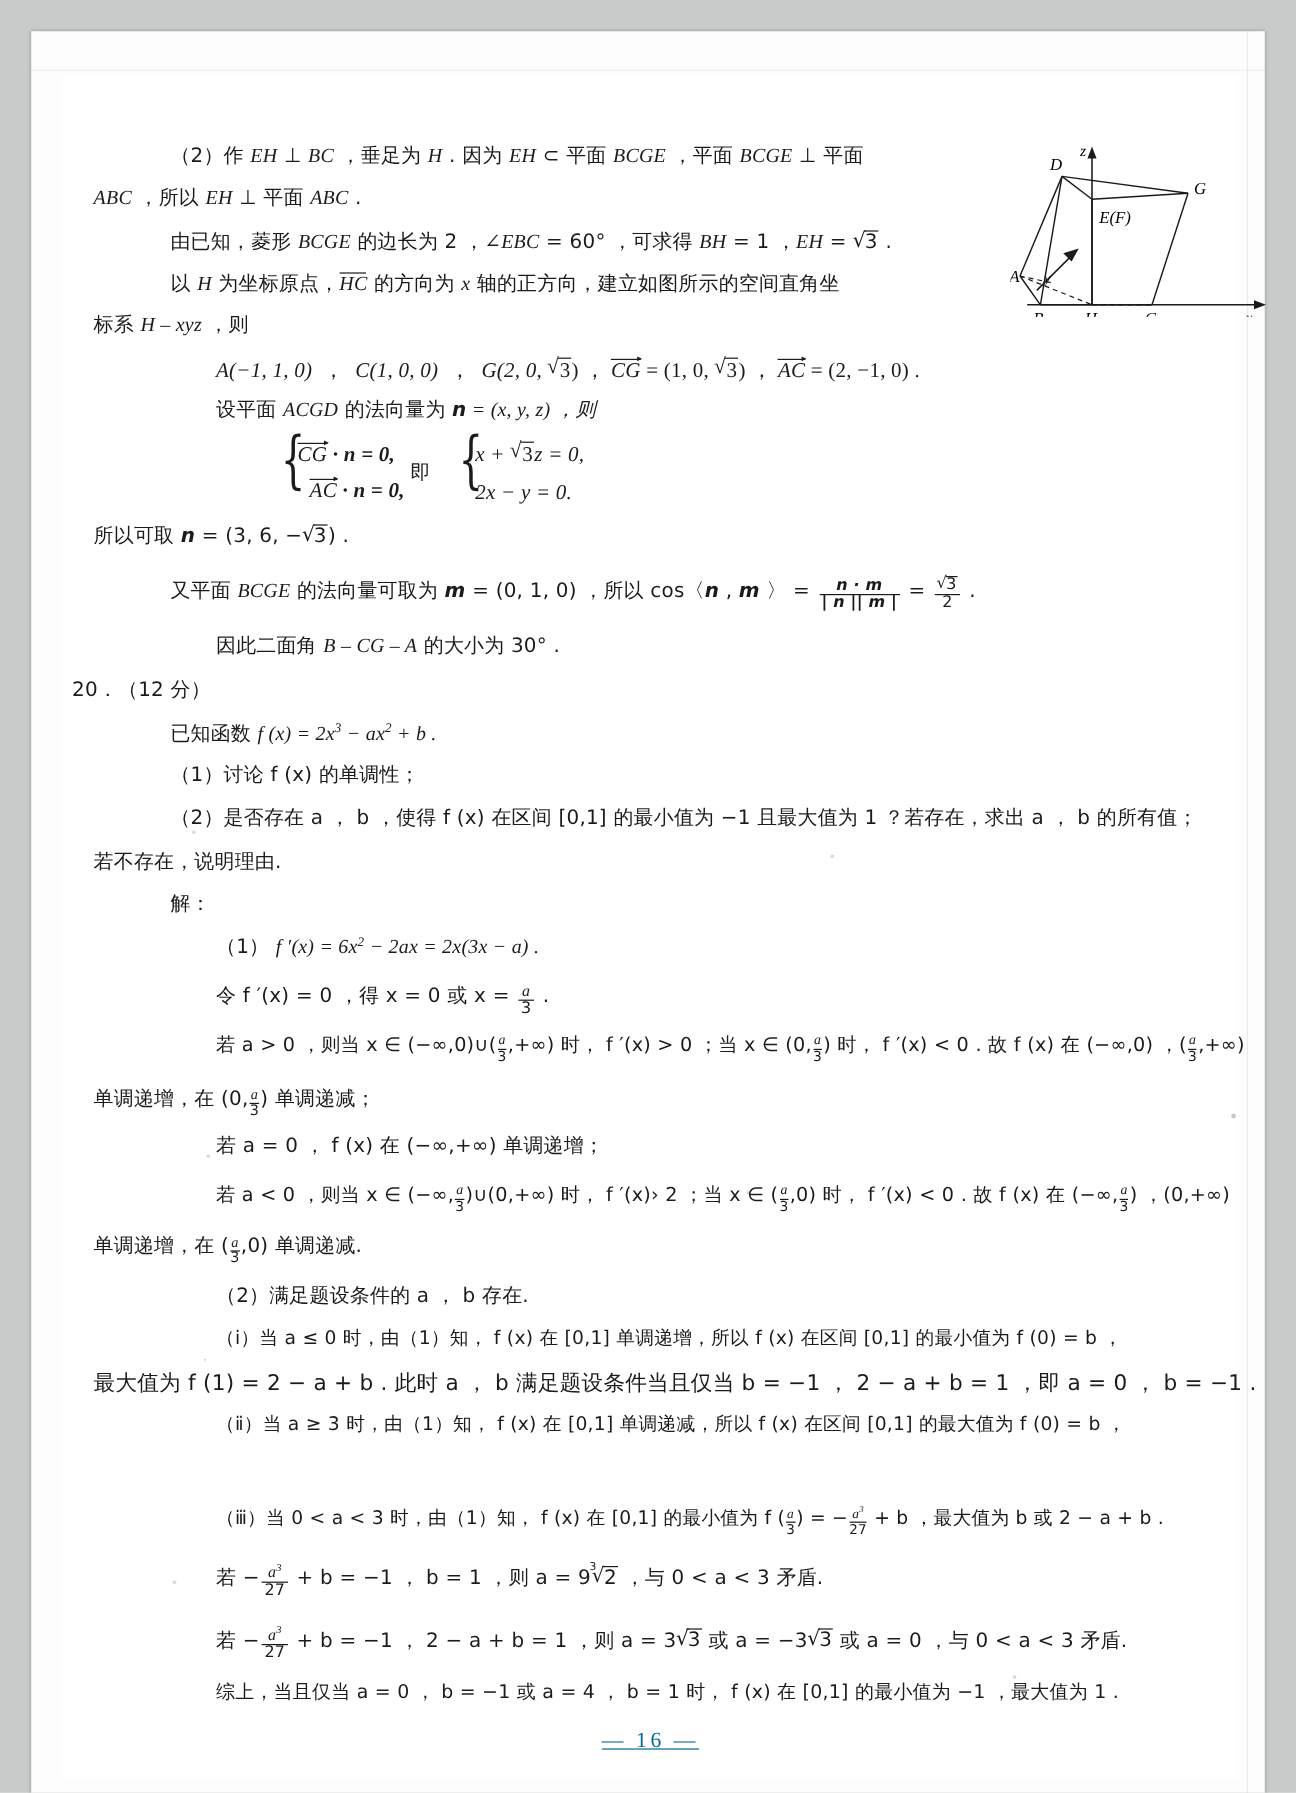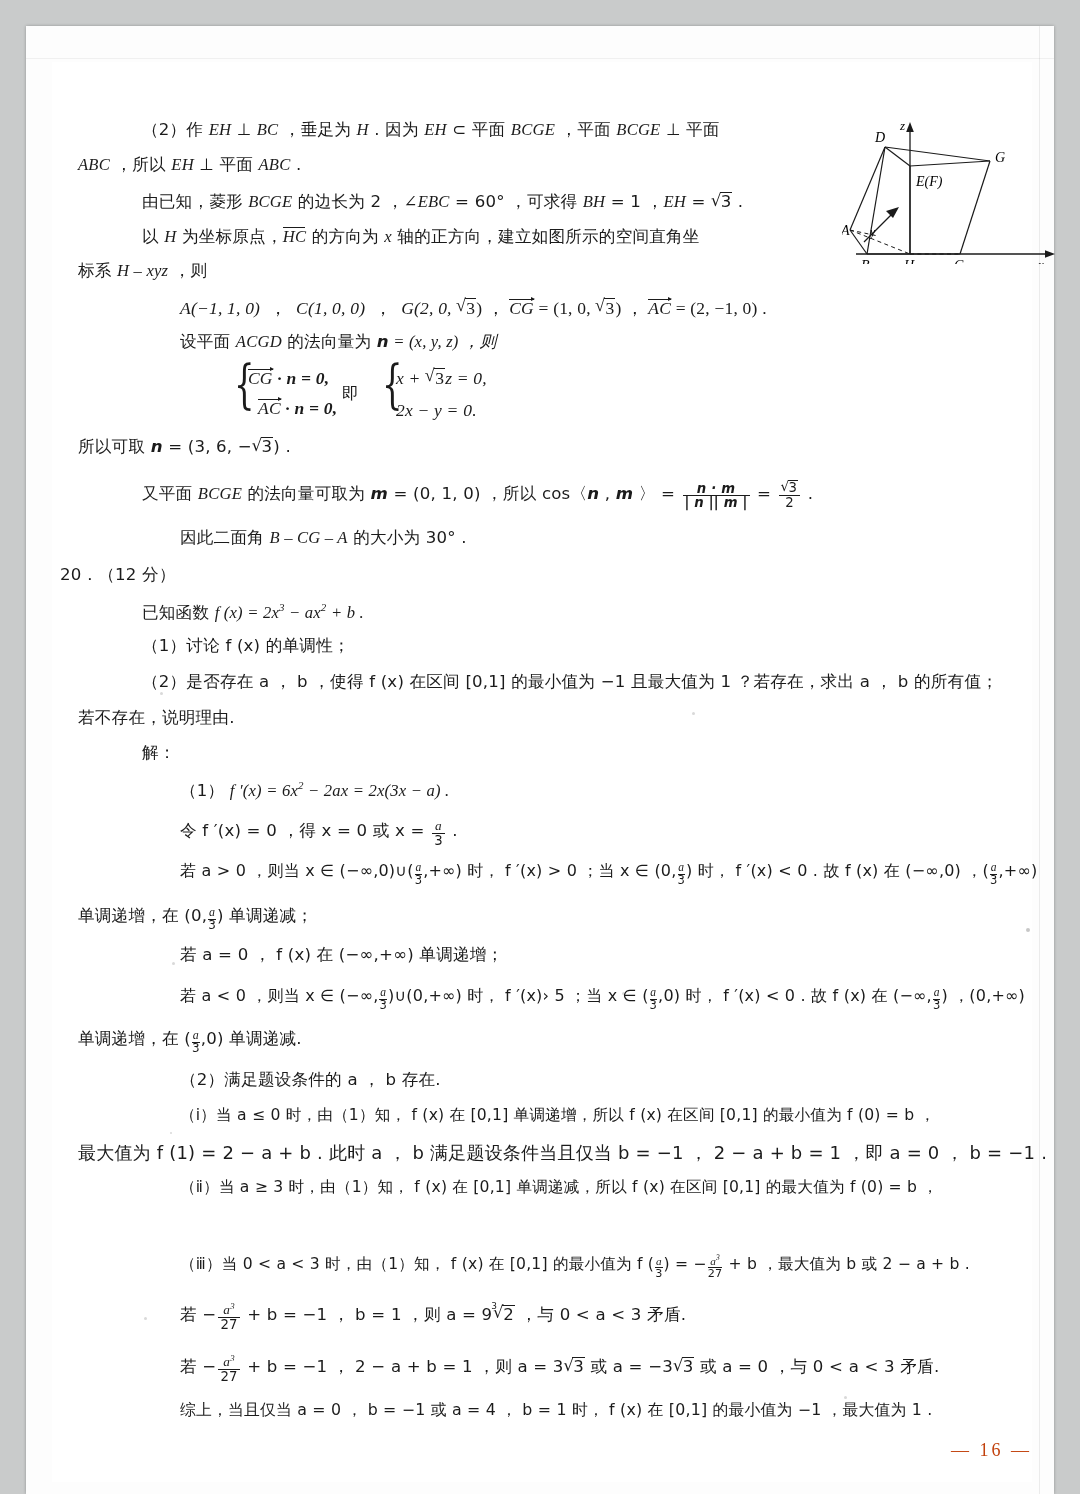--- a/index.html
+++ b/index.html
@@ -69,22 +69,22 @@
   .vecA:before{content:"";position:absolute;right:-1px;top:-3.4px;width:0;height:0;
       border-left:4px solid #1b1b1b;border-top:2px solid transparent;border-bottom:2px solid transparent;}
   
   .brace{
     position:absolute;font-size:52px;line-height:1;
     font-family:"DejaVu Serif",serif;font-weight:300;
     transform:scaleX(.62);transform-origin:left center;
   }
   
   #pageno{
-    position:absolute;left:0;width:980px;text-align:right;
-    font-size:18px;letter-spacing:3px;color:#c2410c;
+    position:absolute;left:0;width:980px;text-align:center;
+    font-size:18px;letter-spacing:3px;color:#0369a1;text-decoration:underline;
   }
   
   #fig{position:absolute;}
   
   .spk{position:absolute;background:#b9b9b9;border-radius:50%;opacity:.55;}
 </style>
 </head>
 <body>
 
 <div id="page">
@@ -207,21 +207,21 @@
         <span>令 f ′(x) = 0 ，得 x = 0 或 x = </span><span class="fr"><span class="nu it">a</span><span class="de">3</span></span><span> .</span>
       </div>
       <div class="ln cjk" style="left:128px;top:800px;font-size:16px;">
         <span>若 a &gt; 0 ，则当 x ∈ (−∞,0)∪(</span><span class="frs"><span class="nu it">a</span><span class="de">3</span></span><span>,+∞) 时， f ′(x) &gt; 0 ；当 x ∈ (0,</span><span class="frs"><span class="nu it">a</span><span class="de">3</span></span><span>) 时， f ′(x) &lt; 0 . 故 f (x) 在 (−∞,0) ，(</span><span class="frs"><span class="nu it">a</span><span class="de">3</span></span><span>,+∞)</span>
       </div>
       <div class="ln cjk" style="left:26px;top:845px;">
         <span>单调递增，在 (0,</span><span class="frs"><span class="nu it">a</span><span class="de">3</span></span><span>) 单调递减；</span>
       </div>
       <div class="ln cjk" style="left:128px;top:885px;"><span>若 a = 0 ， f (x) 在 (−∞,+∞) 单调递增；</span></div>
       <div class="ln cjk" style="left:128px;top:925px;font-size:16px;">
-        <span>若 a &lt; 0 ，则当 x ∈ (−∞,</span><span class="frs"><span class="nu it">a</span><span class="de">3</span></span><span>)∪(0,+∞) 时， f ′(x)› 5 ；当 x ∈ (</span><span class="frs"><span class="nu it">a</span><span class="de">3</span></span><span>,0) 时， f ′(x) &lt; 0 . 故 f (x) 在 (−∞,</span><span class="frs"><span class="nu it">a</span><span class="de">3</span></span><span>) ，(0,+∞)</span>
+        <span>若 a &lt; 0 ，则当 x ∈ (−∞,</span><span class="frs"><span class="nu it">a</span><span class="de">3</span></span><span>)∪(0,+∞) 时， f ′(x)› 2 ；当 x ∈ (</span><span class="frs"><span class="nu it">a</span><span class="de">3</span></span><span>,0) 时， f ′(x) &lt; 0 . 故 f (x) 在 (−∞,</span><span class="frs"><span class="nu it">a</span><span class="de">3</span></span><span>) ，(0,+∞)</span>
       </div>
       <div class="ln cjk" style="left:26px;top:968px;">
         <span>单调递增，在 (</span><span class="frs"><span class="nu it">a</span><span class="de">3</span></span><span>,0) 单调递减.</span>
       </div>
 
       <div class="ln cjk" style="left:128px;top:1010px;"><span>（2）满足题设条件的 a ， b 存在.</span></div>
       <div class="ln cjk" style="left:128px;top:1046px;font-size:15.6px;"><span>（ⅰ）当 a ≤ 0 时，由（1）知， f (x) 在 [0,1] 单调递增，所以 f (x) 在区间 [0,1] 的最小值为 f (0) = b ，</span></div>
       <div class="ln cjk" style="left:26px;top:1082px;font-size:18px;"><span>最大值为 f (1) = 2 − a + b . 此时 a ， b 满足题设条件当且仅当 b = −1 ， 2 − a + b = 1 ，即 a = 0 ， b = −1 .</span></div>
       <div class="ln cjk" style="left:128px;top:1118px;font-size:15.6px;"><span>（ⅱ）当 a ≥ 3 时，由（1）知， f (x) 在 [0,1] 单调递减，所以 f (x) 在区间 [0,1] 的最大值为 f (0) = b ，</span></div>
       <div class="ln cjk" style="left:128px;top:1192px;font-size:15.6px;">

